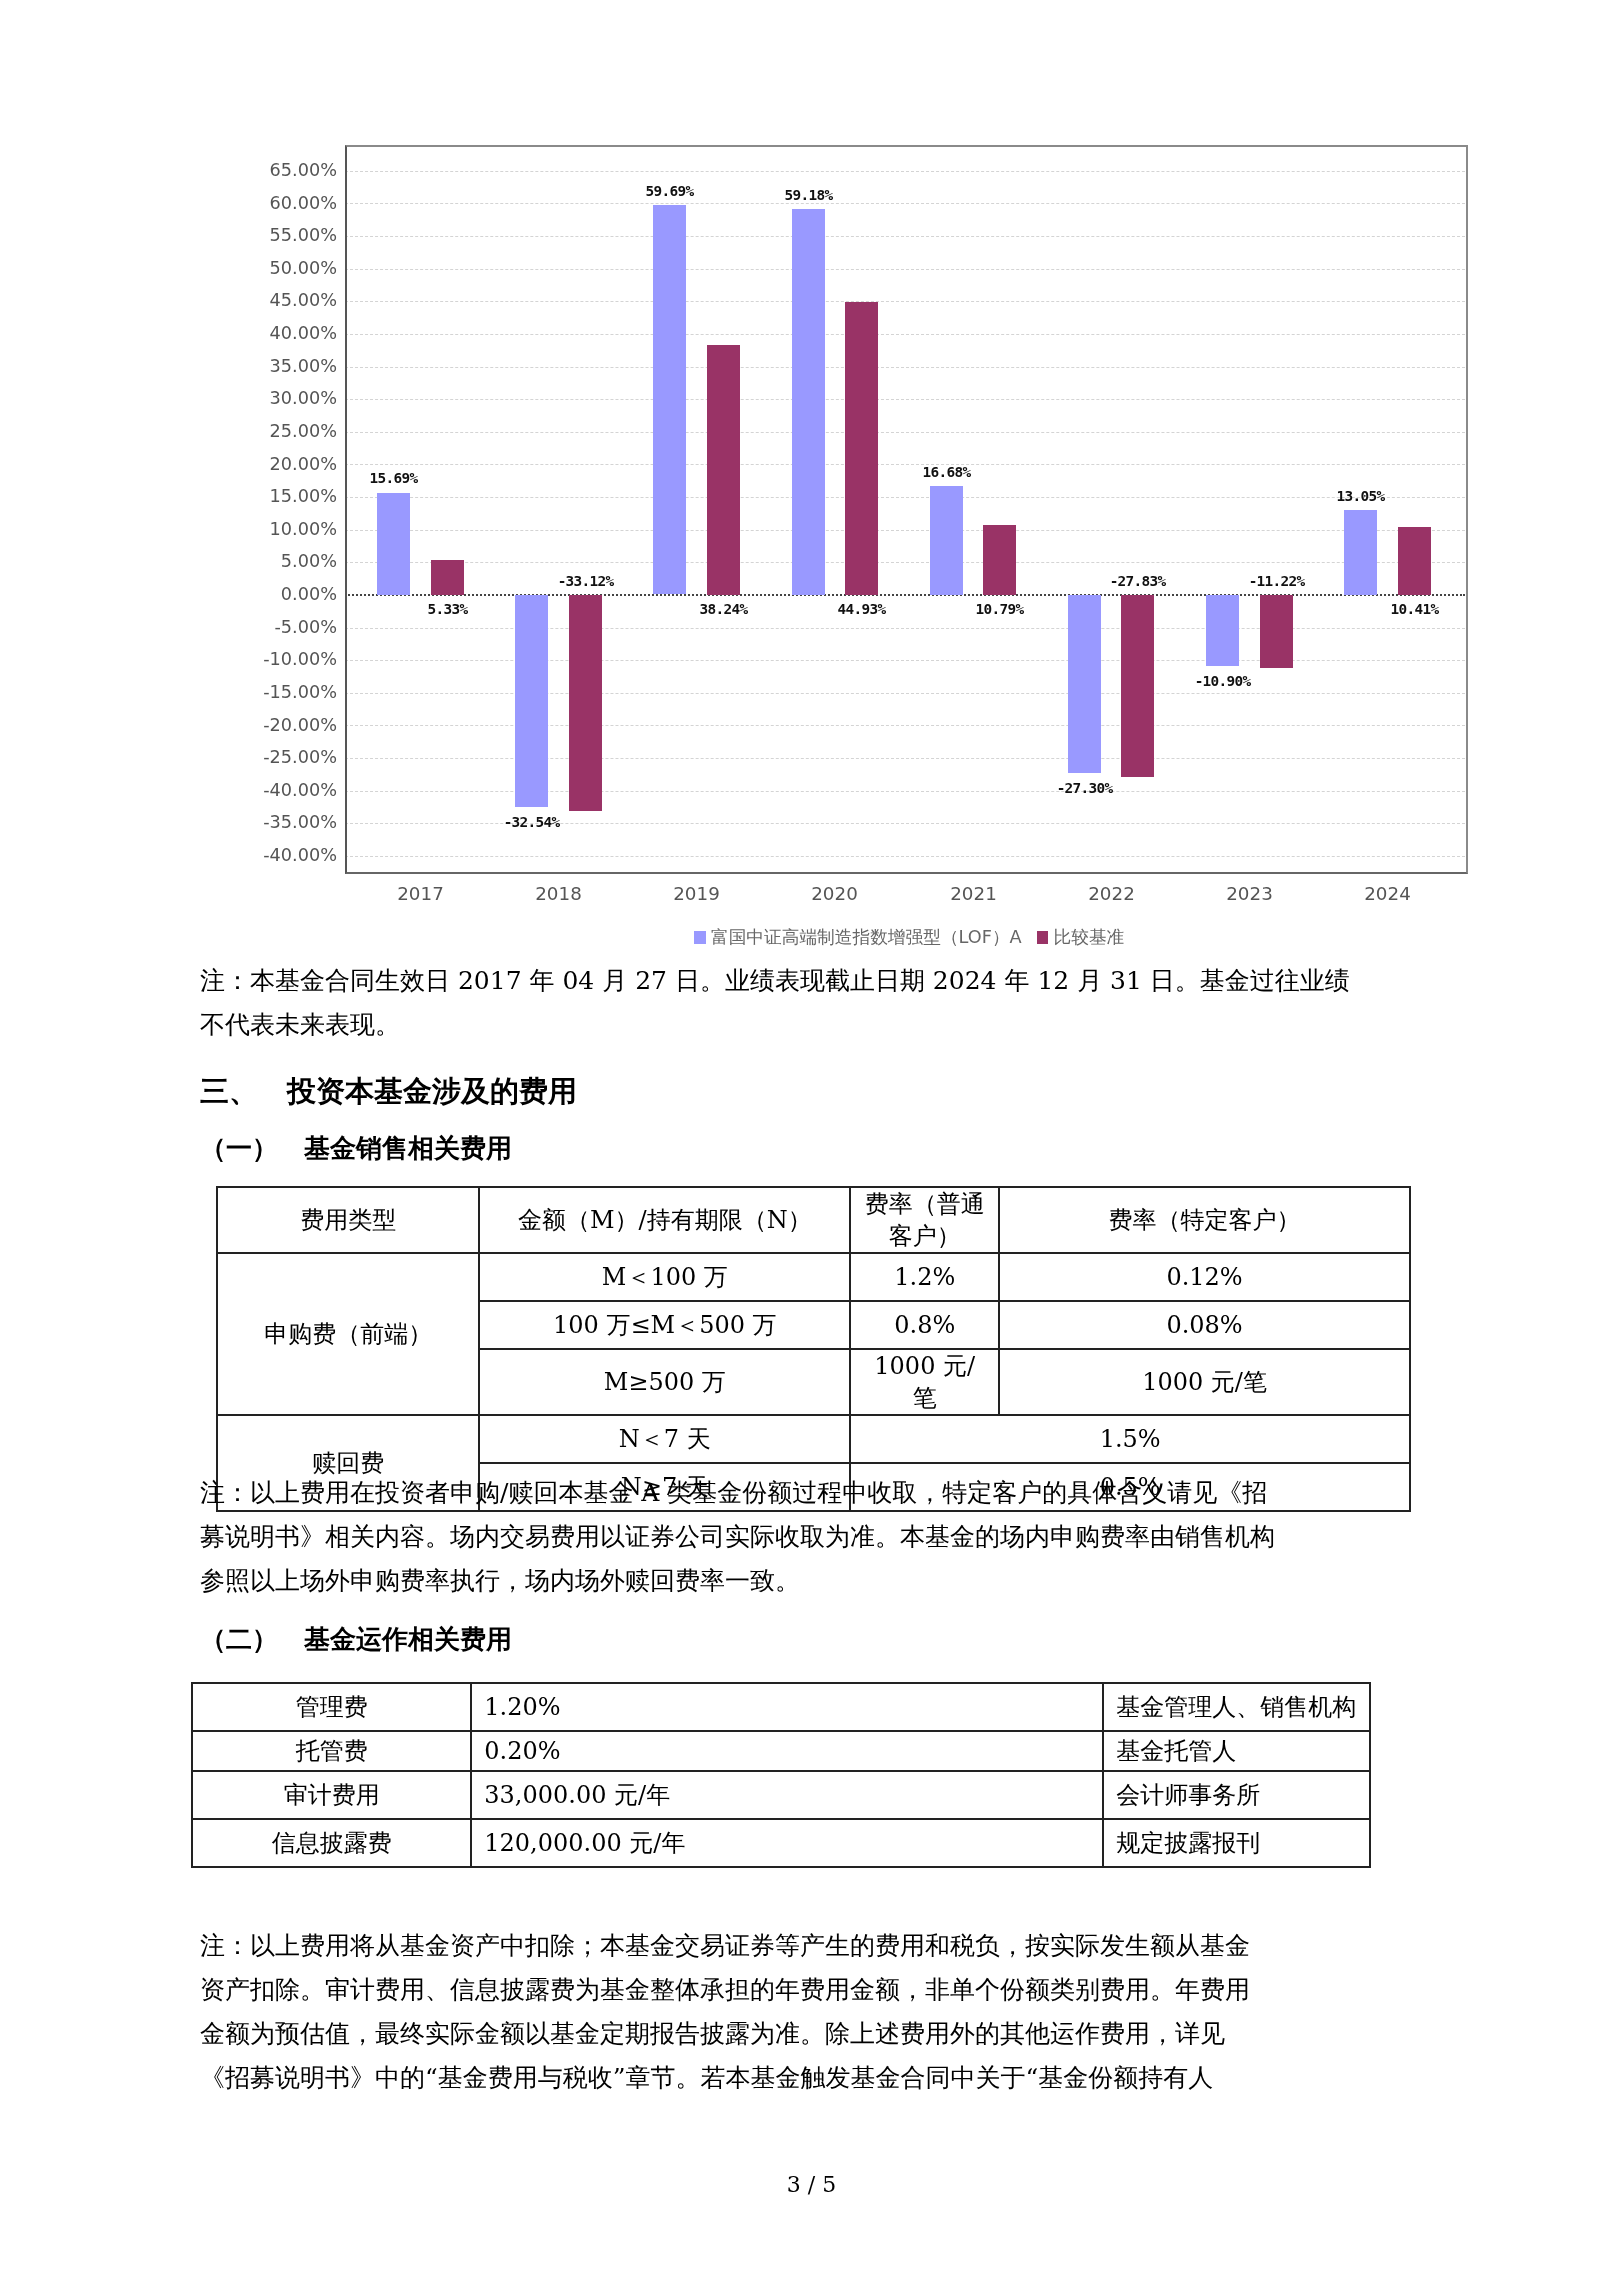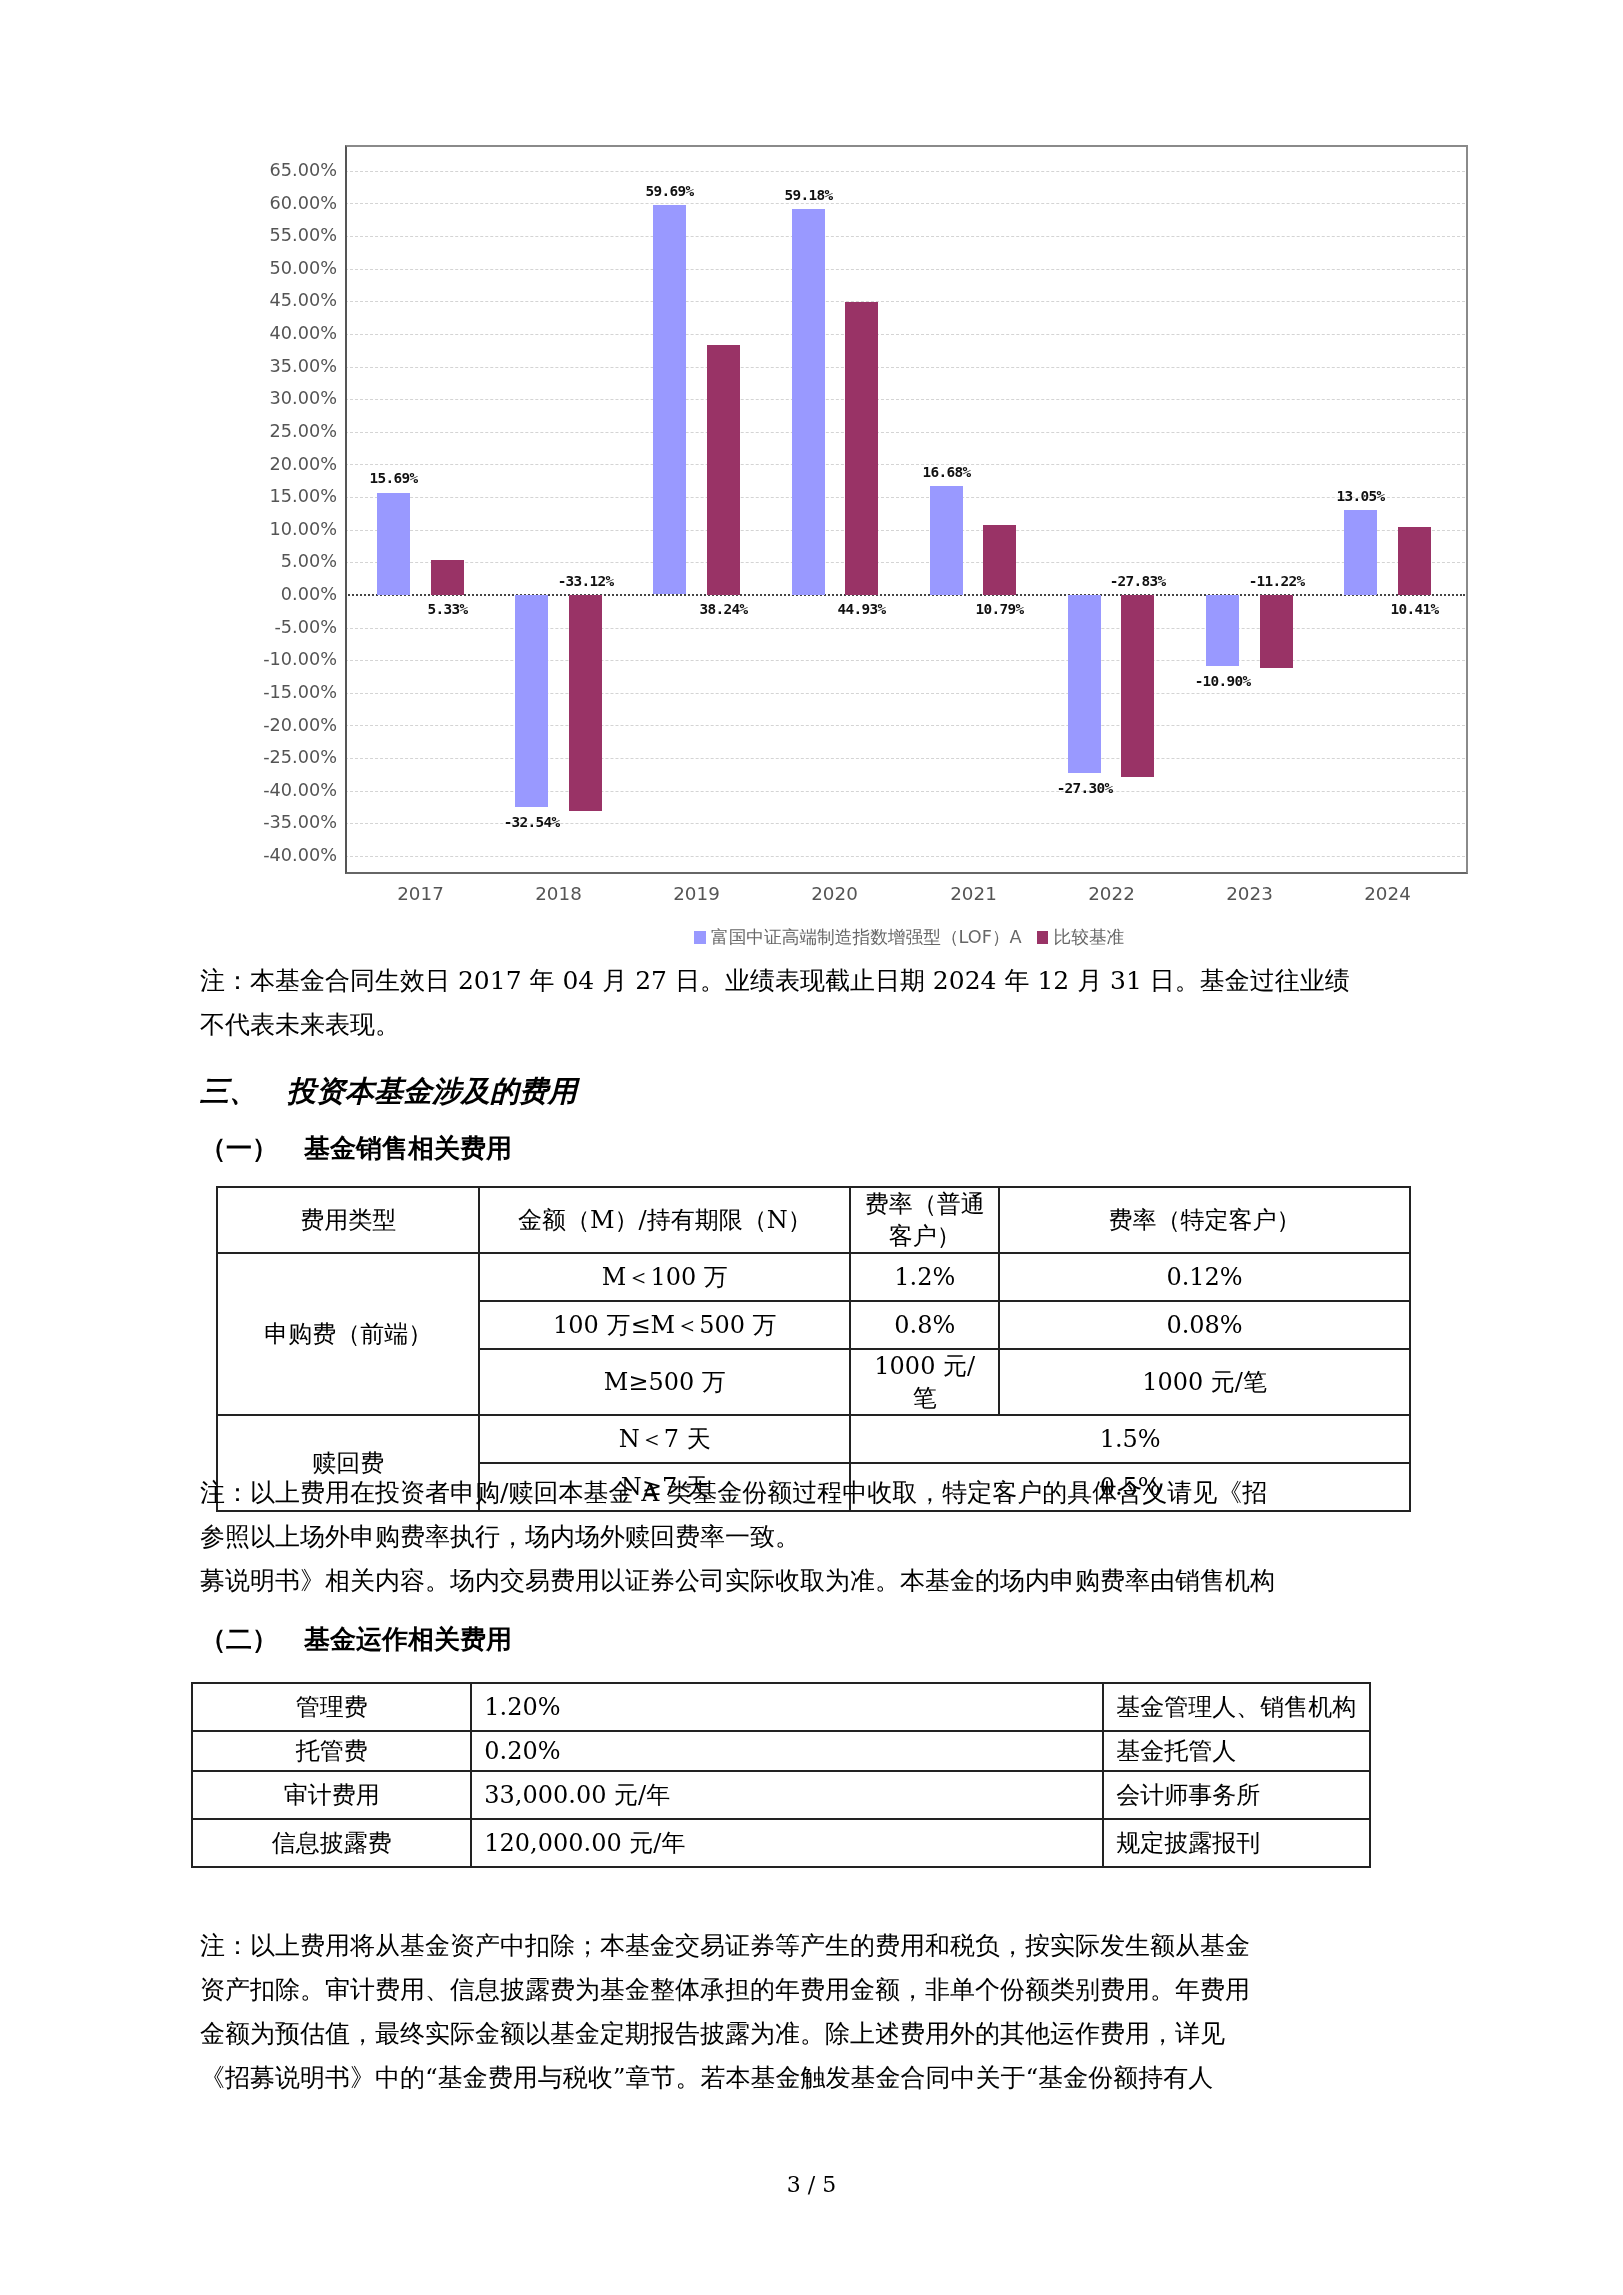--- a/index.html
+++ b/index.html
@@ -18,21 +18,21 @@
   .bar { position: absolute; width: 33px; }
   .bar.fund { background: #9999ff; }
   .bar.bench { background: #993366; }
   .vlabel { position: absolute; width: 105px; text-align: center; font-family: "DejaVu Sans Mono", "Liberation Mono", monospace;
             font-size: 14.4px; font-weight: bold; color: #111; letter-spacing: -0.7px; }
   .legend { position: absolute; top: 925px; left: 622px; font-family: "DejaVu Sans", sans-serif; font-size: 17.7px; color: #666; white-space: nowrap; padding-left: 24px; }
   .legend .sw { display: inline-block; width: 11.8px; height: 13px; vertical-align: -1.3px; margin-right: 5.2px; }
 
   
   .para { position: absolute; font-size: 25px; line-height: 44px; color: #000; }
-  .h2 { position: absolute; font-size: 29px; font-weight: bold; font-family: "DejaVu Sans", sans-serif; font-style: italic; }
+  .h2 { position: absolute; font-size: 29px; font-weight: bold; font-family: "DejaVu Sans", sans-serif; }
   .h3 { position: absolute; font-size: 26px; font-weight: bold; font-family: "DejaVu Sans", sans-serif; }
 
   
   table { position: absolute; border-collapse: collapse; font-size: 24px; }
   td, th { border: 2px solid #222; font-weight: normal; padding: 0 11.8px; }
   .c { text-align: center; }
   .l { text-align: left; }
   .pageno { position: absolute; top: 2172px; left: 0; width: 1623px; text-align: center; font-size: 22px; }
 </style>
 </head>
@@ -184,22 +184,22 @@
   </tr>
   <tr style="height:48px;">
     <td class="c">N≥7 天</td>
     <td class="c" colspan="2">0.5%</td>
   </tr>
 </tbody>
   </table>
 
 <div class="para" style="left:200px; top:1471px;">
   <div>注：以上费用在投资者申购/赎回本基金 A 类基金份额过程中收取，特定客户的具体含义请见《招</div>
+  <div>募说明书》相关内容。场内交易费用以证券公司实际收取为准。本基金的场内申购费率由销售机构</div>
   <div>参照以上场外申购费率执行，场内场外赎回费率一致。</div>
-  <div>募说明书》相关内容。场内交易费用以证券公司实际收取为准。本基金的场内申购费率由销售机构</div>
 </div>
 
 <div class="h3" style="left:200px; top:1622px;">（二）　基金运作相关费用</div>
 
 <table style="left:191px; top:1682px; width:1180px;">
   <colgroup>
       <col style="width:280px">
       <col style="width:633px">
       <col style="width:267px">
     </colgroup>

